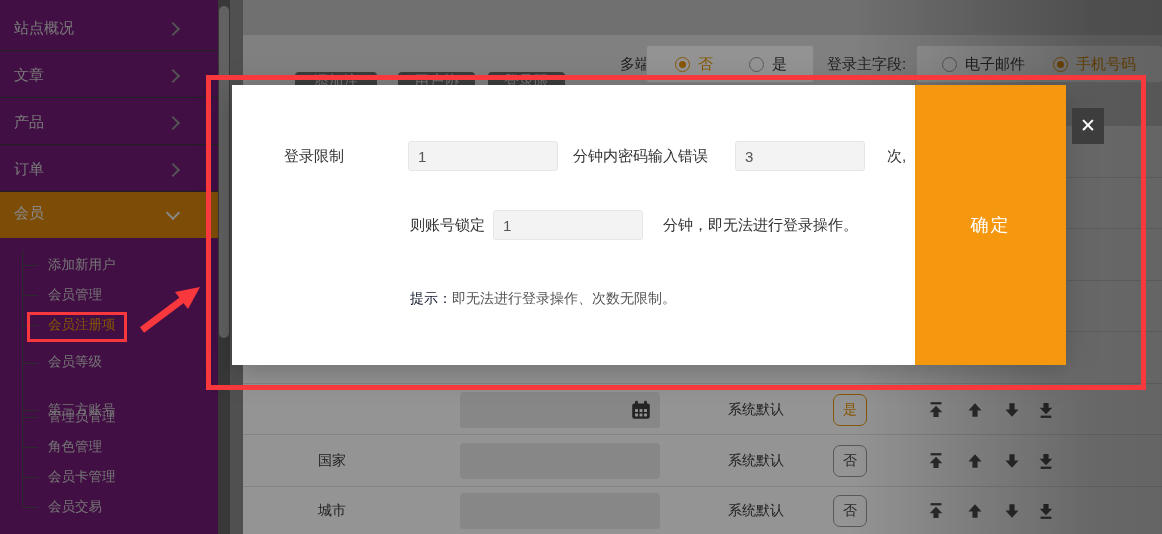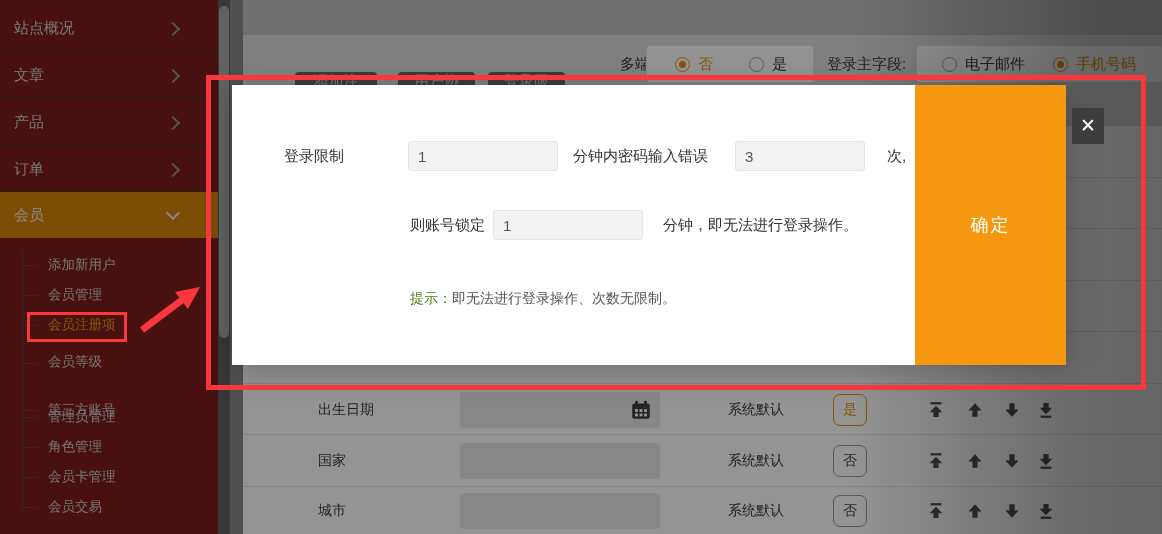--- a/index.html
+++ b/index.html
@@ -1,21 +1,21 @@
 <!DOCTYPE html>
 <html><head>
 <meta charset="utf-8">
 <style>
   html,body{margin:0;padding:0;}
   body{width:1162px;height:534px;overflow:hidden;font-family:"Liberation Sans","DejaVu Sans",sans-serif;}
   .stage{position:relative;width:1162px;height:534px;background:#8f8f8f;overflow:hidden;}
   .abs{position:absolute;}
 
   
-  .sidebar{left:0;top:0;width:218px;height:534px;background:#7f1d1d;padding-left:38px;}
+  .sidebar{left:0;top:0;width:218px;height:534px;background:#701a75;padding-left:38px;}
   .mi{position:absolute;left:0;width:218px;height:46px;line-height:46px;color:#cfcfcf;
       font-size:15px;padding-left:14px;box-sizing:border-box;border-bottom:1px solid #3a3a3a;cursor:pointer;}
   .mi .chev{position:absolute;right:40px;top:19px;width:8px;height:8px;
       border-right:2px solid #8f8f8f;border-bottom:2px solid #8f8f8f;transform:rotate(-45deg);}
   .mi.active{background:#d8860d;border-bottom:none;color:#e9e9e9;}
   .mi.active .chev{transform:rotate(45deg);top:16px;border-color:#e9e9e9;}
   .treeline{left:22px;top:250px;width:1px;height:256px;background:#4a4a4a;}
   .sub{position:absolute;left:48px;height:30px;line-height:30px;font-size:13.5px;color:#c9c9c9;cursor:pointer;}
   .sub::before{content:'';position:absolute;left:-26px;top:50%;width:16px;height:1px;background:#4a4a4a;}
   .sub.active{color:#e8940a;}
@@ -64,21 +64,21 @@
      background:linear-gradient(to right, rgba(0,0,0,0) 0%, rgba(0,0,0,0.16) 40%, rgba(0,0,0,0.30) 78%, rgba(0,0,0,0.32) 100%);}
 
   
   .modal{left:232px;top:85px;width:834px;height:280px;display:flex;box-shadow:0 6px 30px rgba(0,0,0,0.25);}
   .modal-body{position:relative;width:683px;height:280px;background:#ffffff;}
   .mlabel{position:absolute;font-size:15px;color:#333;height:30px;line-height:30px;}
   .minput{position:absolute;height:30px;background:#f3f3f3;border:1px solid #e6e6e6;border-radius:3px;
           box-sizing:border-box;font-size:15px;color:#555;padding:0 9px;font-family:inherit;outline:none;}
   .mtext{position:absolute;font-size:15px;color:#333;height:30px;line-height:30px;}
   .hint{position:absolute;left:178px;top:288px;font-size:14px;height:20px;line-height:20px;color:#555;}
-  .hint .pfx{color:#4d7c0f;margin-top:28px;}
+  .hint .pfx{color:#0f172a;margin-top:28px;}
   .confirm{width:151px;height:280px;background:#f5980f;border:none;color:#ffffff;font-size:18px;
            font-family:inherit;cursor:pointer;letter-spacing:2px;}
   .closebtn{left:1072px;top:108px;width:32px;height:36px;background:#3d3d3d;border:none;color:#fff;
             font-size:19px;line-height:36px;text-align:center;cursor:pointer;padding:0;}
 
   
   .ann-rect{left:206px;top:75px;width:940px;height:315px;border:5px solid #f9383e;box-sizing:border-box;pointer-events:none;}
   .ann-box{left:27px;top:312px;width:100px;height:30px;border:3px solid #f9383e;box-sizing:border-box;pointer-events:none;}
   .ann-arrow{left:128px;top:272px;pointer-events:none;}
 
@@ -99,21 +99,21 @@
       <span class="chev"></span>
     </div>
     <div class="mi" style="top:146px;">
       <span>订单</span>
       <span class="chev"></span>
     </div>
     <div class="mi" style="top:99px;">
       <span>产品</span>
       <span class="chev"></span>
     </div>
-    <div class="mi active" style="top:192px;">
+    <div class="mi active" style="top:192px;font-family:Liberation Mono, monospace;">
       <span>会员</span>
       <span class="chev"></span>
     </div>
 
     <div class="abs treeline"></div>
     <div class="sub" style="top:250px;">添加新用户</div>
     <div class="sub" style="top:280px;">会员管理</div>
     <div class="sub active" style="top:310px;">会员注册项</div>
     <div class="sub" style="top:348px;font-family:Liberation Mono, monospace;">会员等级</div>
     <div class="sub" style="top:370px;margin-top:25px;">第三方账号</div>
@@ -150,21 +150,20 @@
       <span class="rlab sel">手机号码</span>
     </div>
 
     <div class="abs tablezone">
       <div class="hairline" style="top:51px;"></div>
       <div class="hairline" style="top:102px;"></div>
       <div class="hairline" style="top:154px;"></div>
       <div class="hairline" style="top:205px;"></div>
 
       <div class="trow" style="top:257px;height:51px;">
-        <div class="rlabel">出生日期</div>
         <div class="rinput">
           <span class="cal">
             <svg width="22" height="22" viewBox="0 0 20 20">
               <rect x="2" y="4" width="16" height="14" rx="2" fill="#3f3f3f"></rect>
               <rect x="4.6" y="1.5" width="2.6" height="4.4" rx="1.2" fill="#3f3f3f"></rect>
               <rect x="12.8" y="1.5" width="2.6" height="4.4" rx="1.2" fill="#3f3f3f"></rect>
               <rect x="4.6" y="9.2" width="2.6" height="2.6" fill="#fff"></rect>
               <rect x="8.7" y="9.2" width="2.6" height="2.6" fill="#fff"></rect>
               <rect x="12.8" y="9.2" width="2.6" height="2.6" fill="#fff"></rect>
               <rect x="4.6" y="13.2" width="2.6" height="2.6" fill="#fff"></rect>

